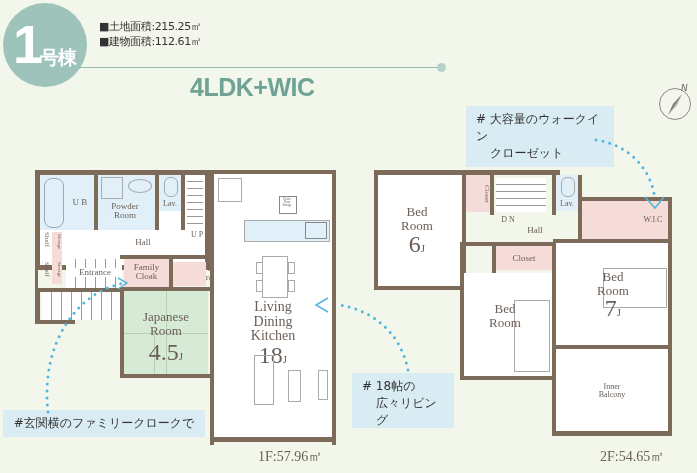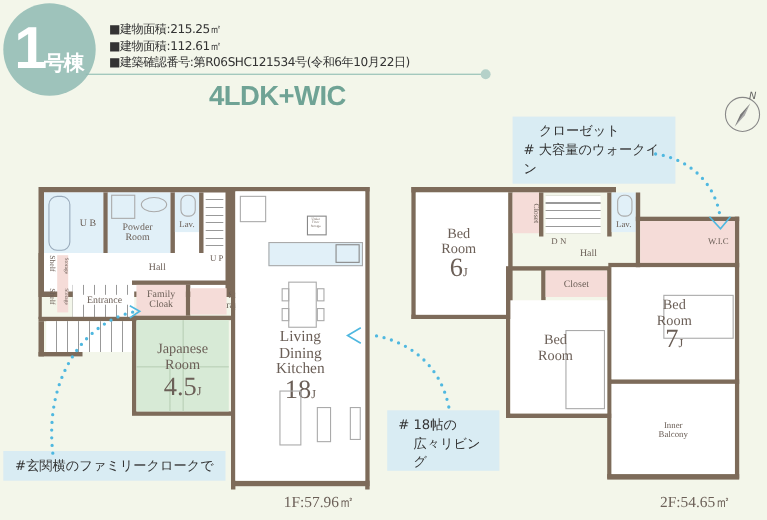--- a/index.html
+++ b/index.html
@@ -27,23 +27,22 @@
   .fl{font-family:"Liberation Serif",serif;font-size:14px;color:#6b5f57;}
   .dots{position:absolute;}
 </style>
 </head>
 <body>
 
 <div class="abs badge"></div>
 <div class="abs badge-num">1</div>
 <div class="abs badge-suffix">号棟</div>
 <div class="abs info">
-  <div>■建物面積:215.25㎡</div>
+  <div>■土地面積:215.25㎡</div>
   <div>■建物面積:112.61㎡</div>
-  <div>■建築確認番号:第R06SHC121534号(令和6年10月22日)</div>
 </div>
 <div class="abs hline"></div>
 <div class="abs hdot"></div>
 <div class="abs plan">4LDK+WIC</div>
 
 <div class="abs compass">
   <svg width="30" height="30" viewBox="0 0 30 30">
       <polygon points="22,5 15,17 8,26 13,15" fill="#777"></polygon>
       <polygon points="22,5 17,16 8,26" fill="#aaa"></polygon>
     </svg>
@@ -185,22 +184,22 @@
   <div class="abs wall" style="left:553px;top:345px;width:119px;height:4px;"></div>
 
   <div class="abs white" style="left:556px;top:349px;width:112px;height:82px;"></div>
   <div class="rl sm" style="left:556px;top:383px;width:112px;white-space:pre;font-size:8px;">Inner
 Balcony</div>
   <div class="abs wall" style="left:552px;top:431px;width:120px;height:5px;"></div>
   <div class="fl abs" style="left:600px;top:448px;">2F:54.65㎡</div>
 </div>
 
 <div class="abs note" style="left:466px;top:106px;width:128px;">
+  <div># 大容量のウォークイン</div>
   <div style="padding-left:14px;">クローゼット</div>
-  <div># 大容量のウォークイン</div>
 </div>
 <div class="abs note" style="left:352px;top:373px;width:82px;height:45px;">
   <div># 18帖の</div>
   <div style="padding-left:14px;">広々リビング</div>
 </div>
 <div class="abs note" style="left:3px;top:410px;width:182px;text-align:center;">
   <div>#玄関横のファミリークロークで</div>
 </div>
 
 <svg class="dots" style="left:0;top:0;" width="697" height="473">

